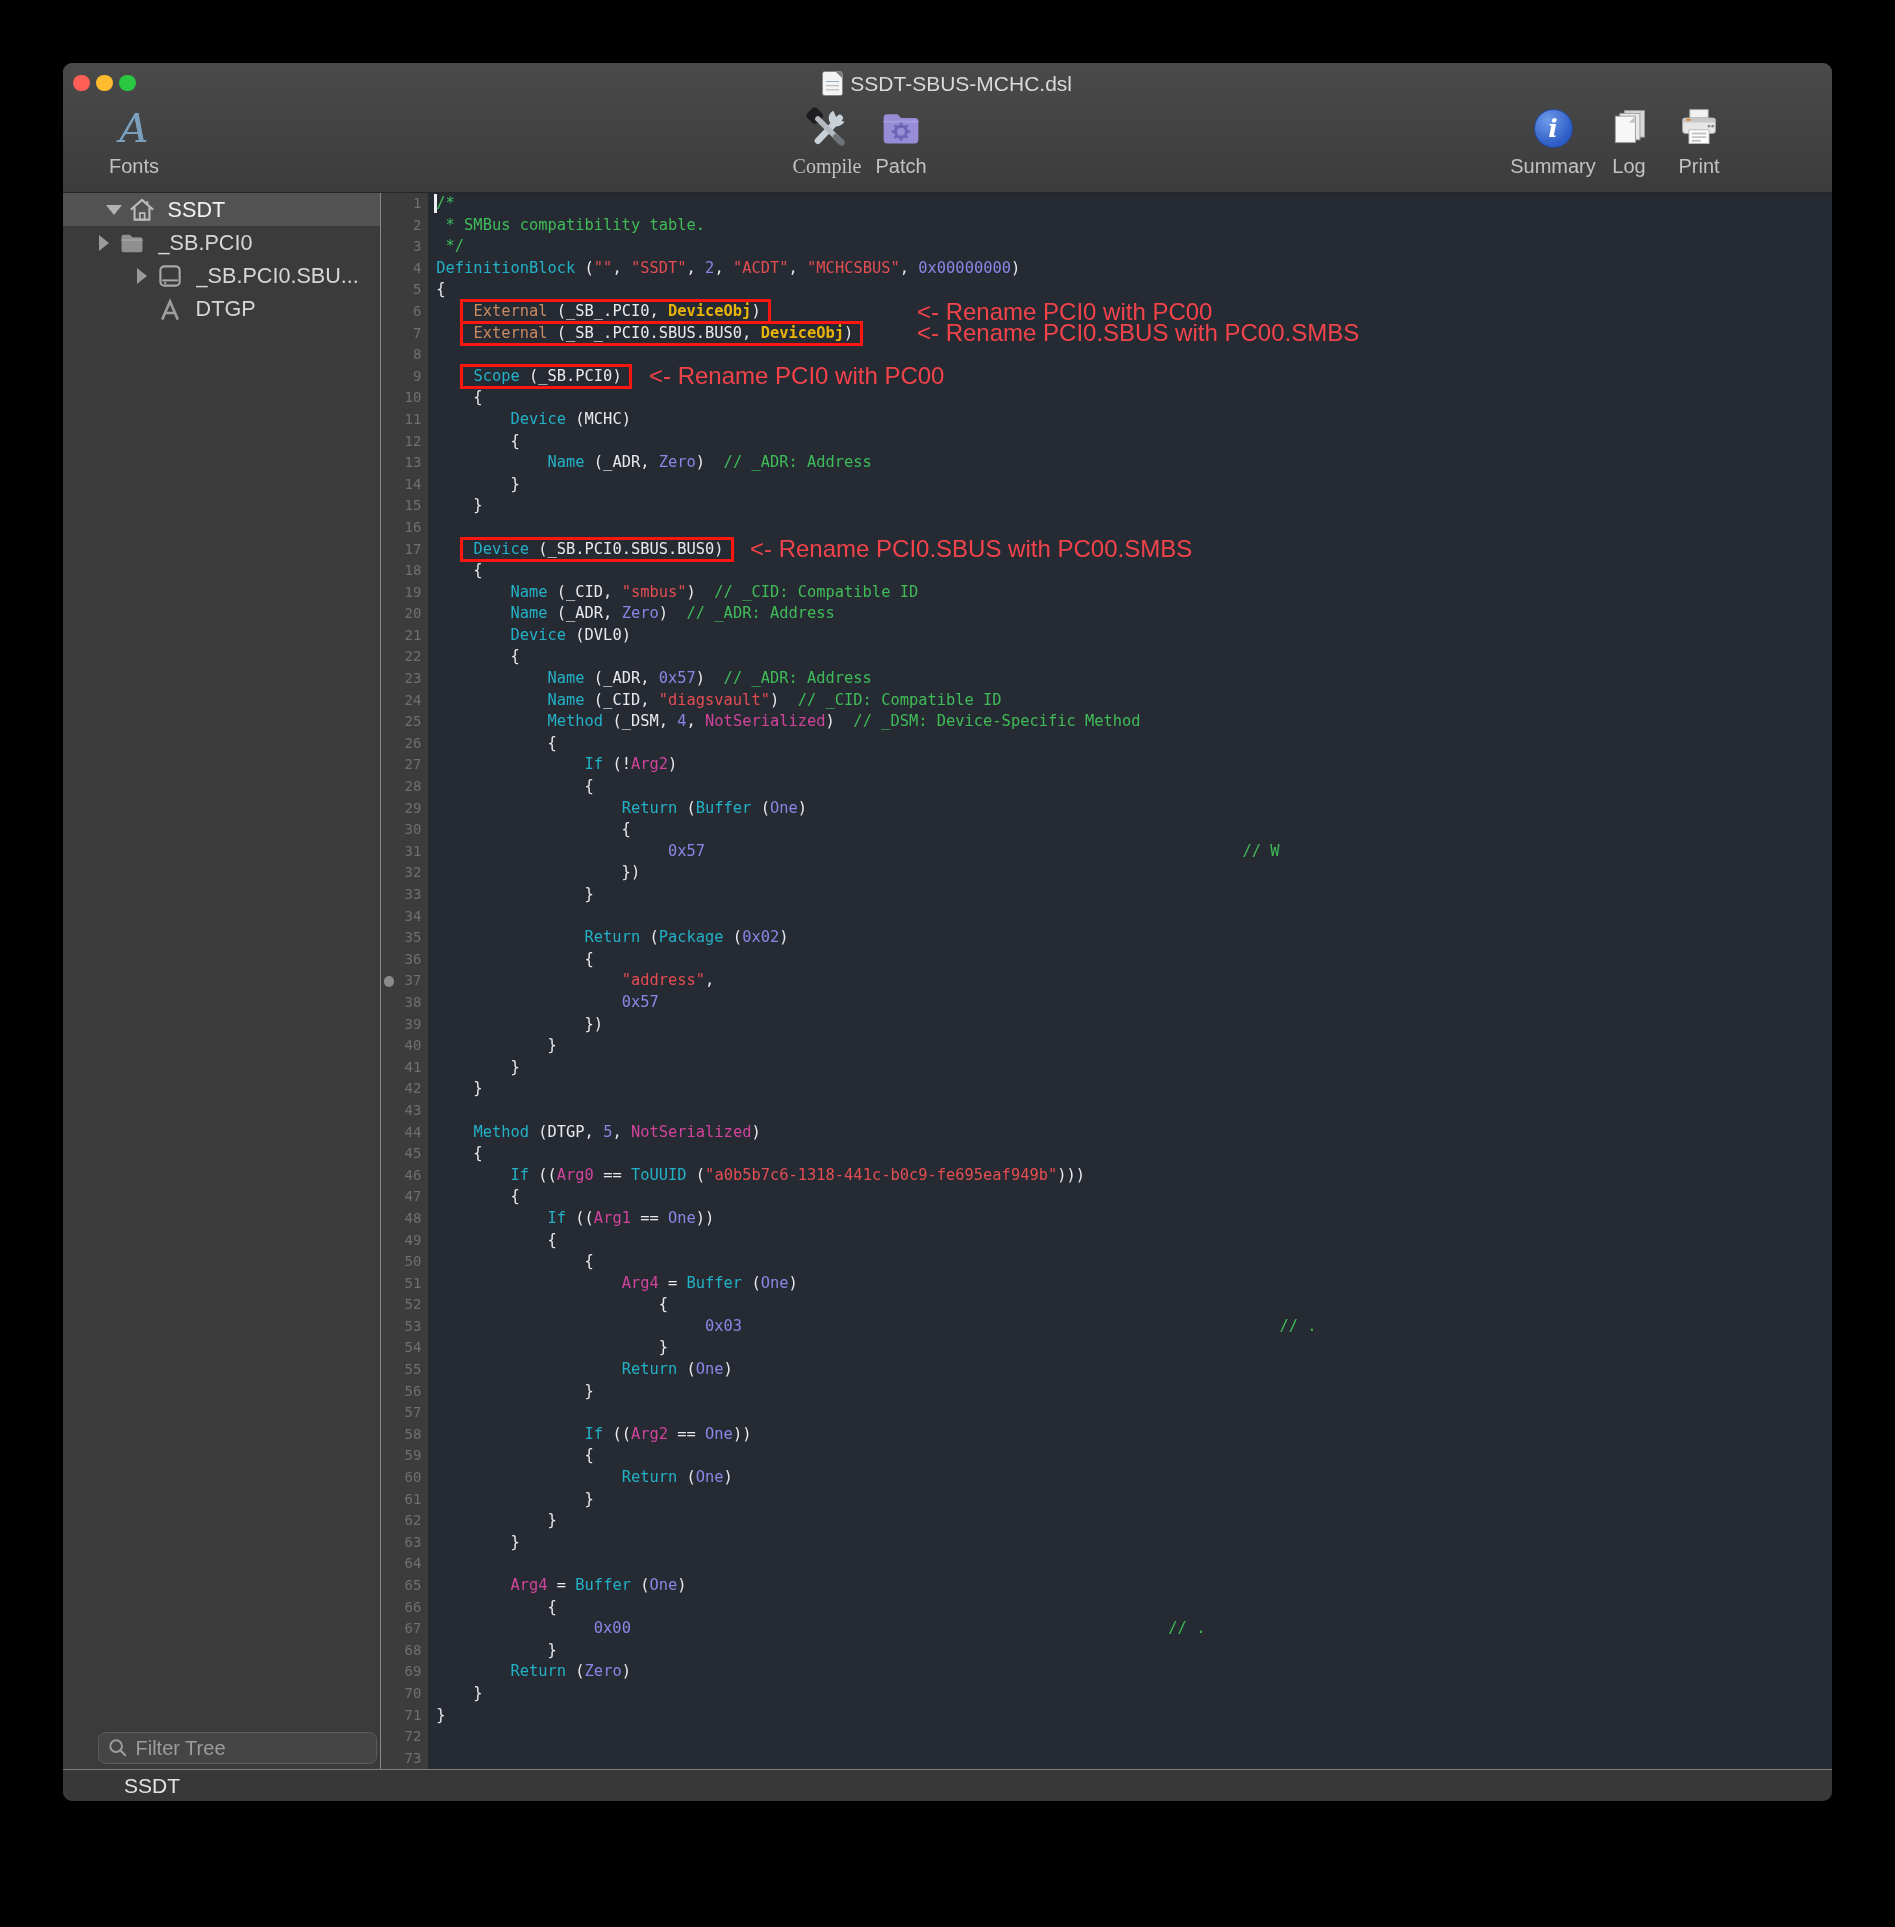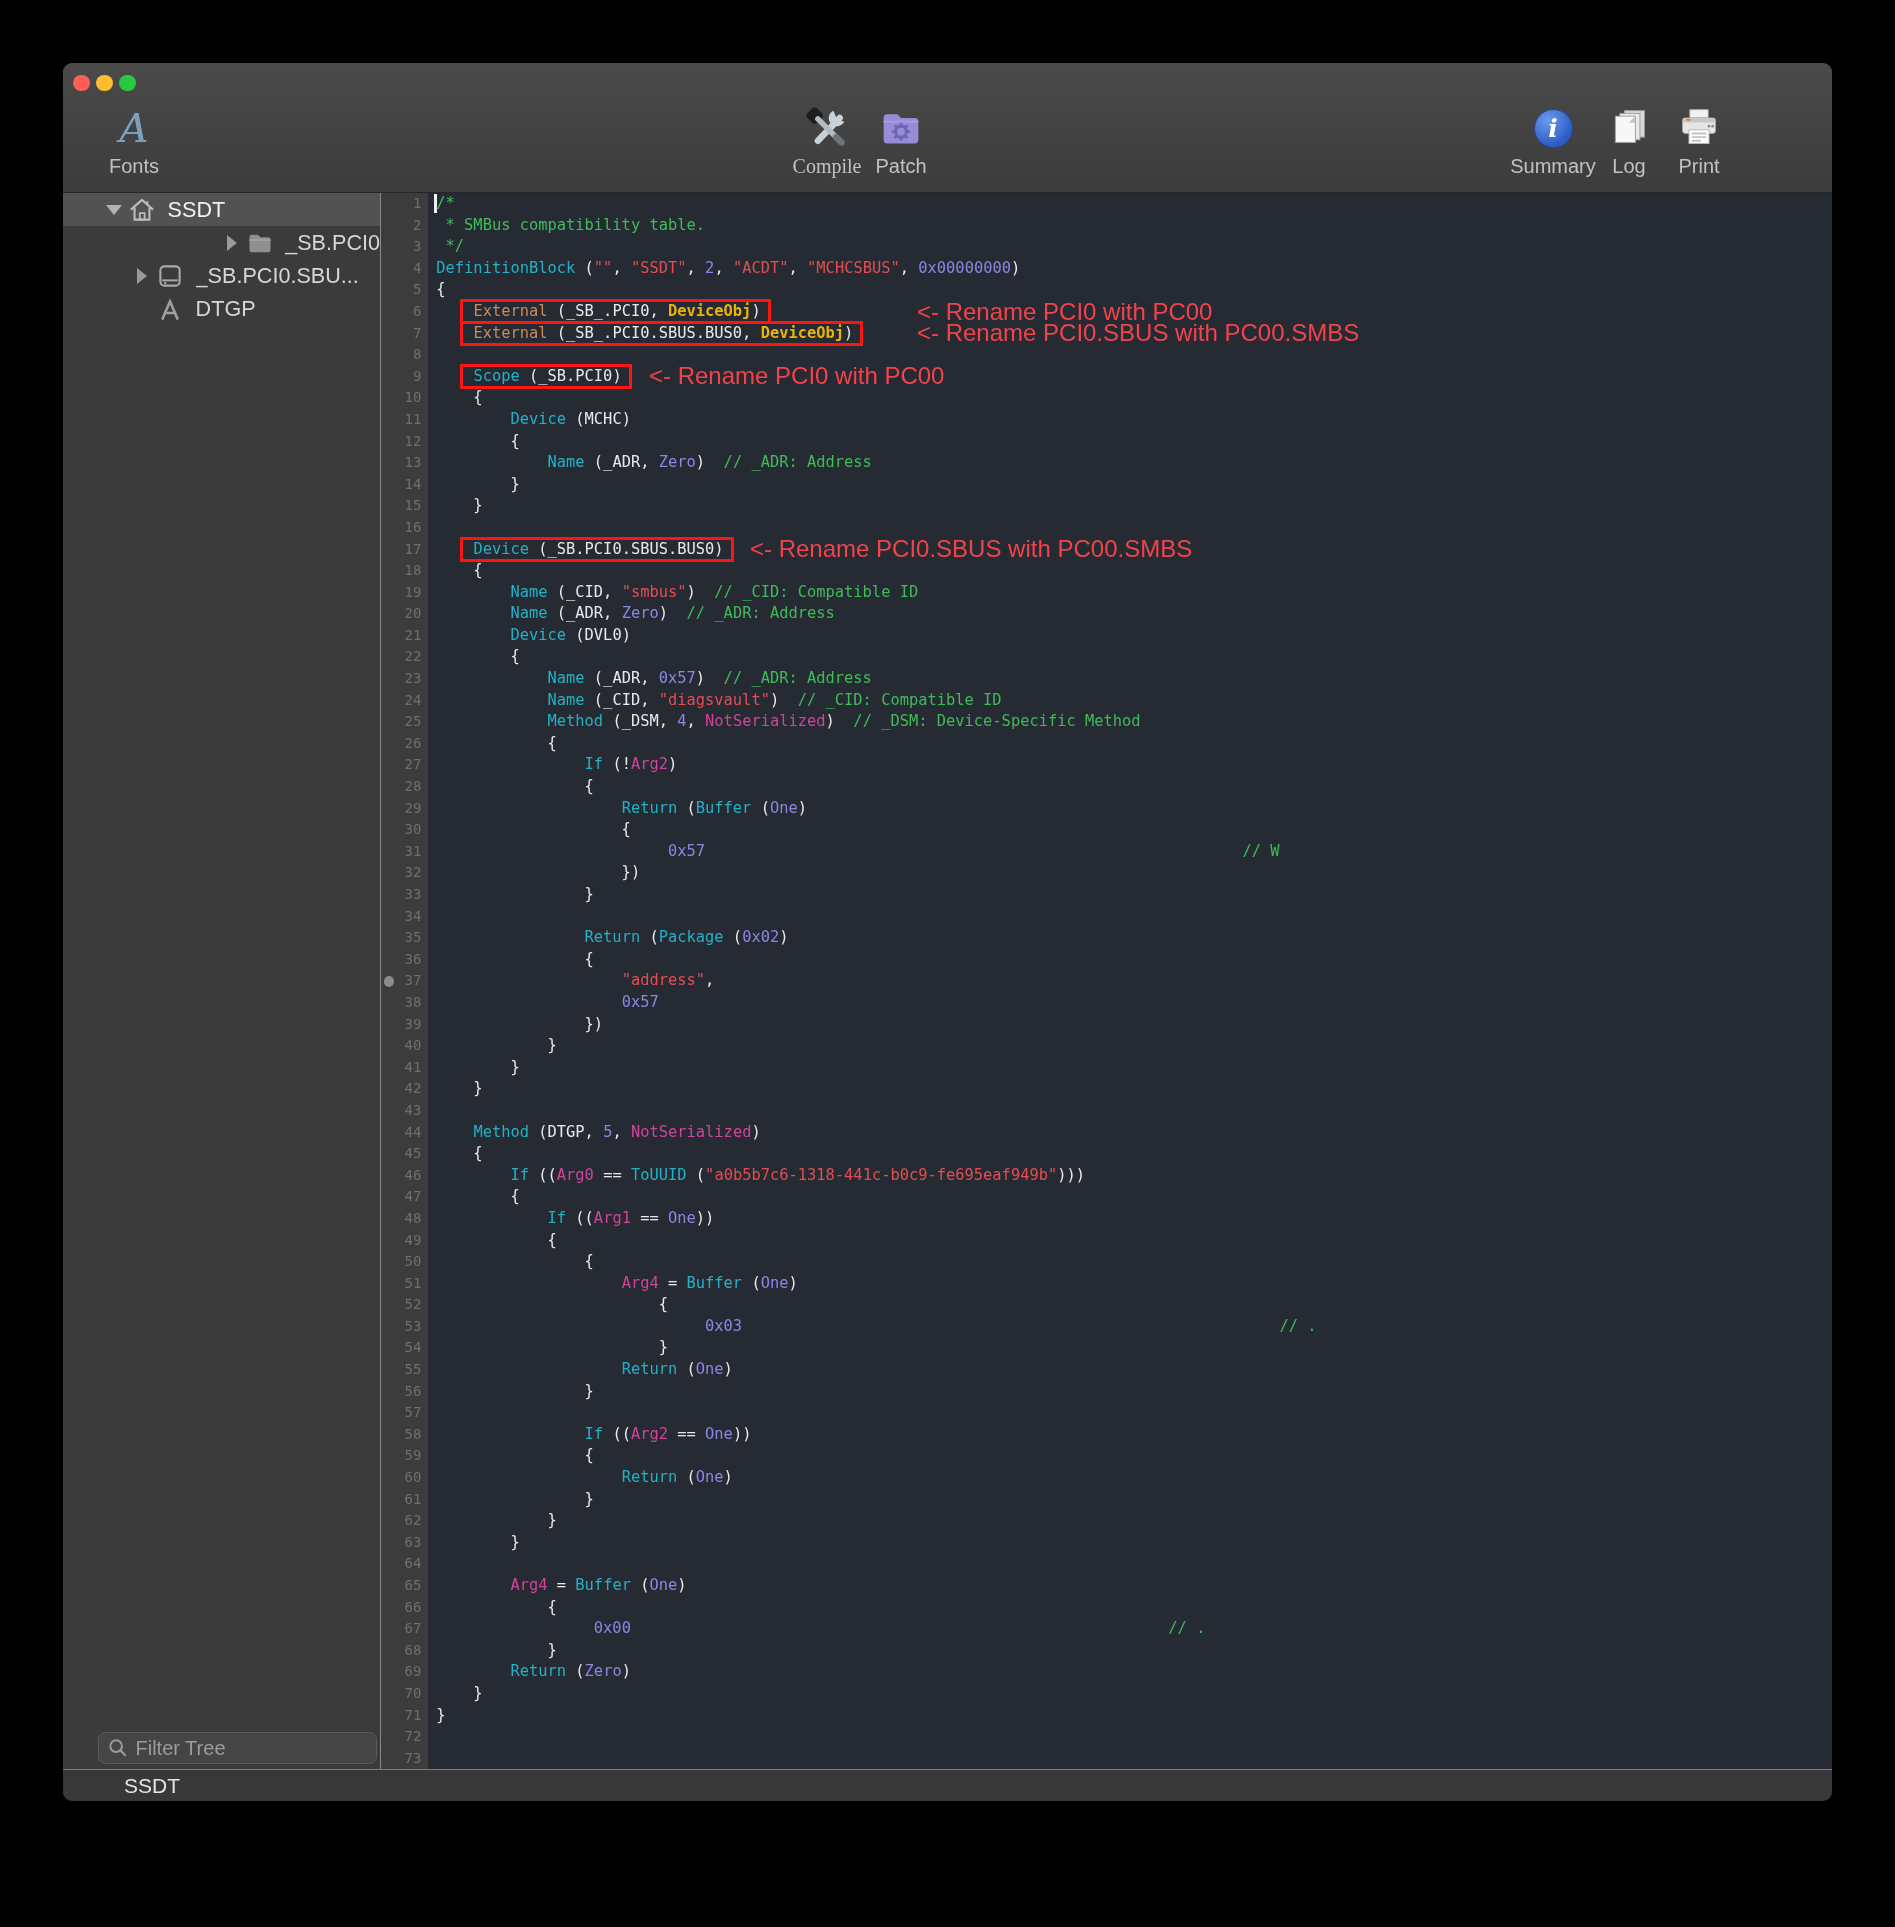--- a/index.html
+++ b/index.html
@@ -69,20 +69,24 @@
 </head>
 <body>
 
 <div class="window">
 
   <div class="chrome">
     <div class="titlebar">
       <div class="light l-red"></div>
       <div class="light l-yellow"></div>
       <div class="light l-green"></div>
+      <div class="titlewrap">
+        <div class="doc-icon"></div>
+        <div class="title-text">SSDT-SBUS-MCHC.dsl</div>
+      </div>
     </div>
 
     <div class="toolbar">
 
       <div class="tb-item" style="left:21px;top:1.7px;">
         <div class="tb-iconbox">
             <span class="fonts-A">A</span>
           </div>
         <div class="tb-label">Fonts</div>
       </div>
@@ -171,21 +175,21 @@
           <span class="tree-icon">
             <svg width="28" height="28" viewBox="0 0 32 32">
               <path d="M4 15 L16 4.5 L28 15" fill="none" stroke="#bcbcbc" stroke-width="2.4" stroke-linecap="round"></path>
               <path d="M7.5 13 V27 H24.5 V13" fill="none" stroke="#bcbcbc" stroke-width="2.4"></path>
               <rect x="13.5" y="19.5" width="5.5" height="7.5" fill="none" stroke="#bcbcbc" stroke-width="2"></rect>
               <path d="M22 6 v3" stroke="#bcbcbc" stroke-width="2.4"></path>
             </svg>
           </span>
           <span class="tree-label">SSDT</span>
         </div>
-        <div class="tree-row" style="padding-left: 70px; justify-content: flex-end;">
+        <div class="tree-row" style="padding-left: 27px;">
           <span class="disc">
             <span class="tri-closed"></span>
           </span>
           <span class="tree-icon">
             <svg width="28" height="28" viewBox="0 0 32 32">
               <path d="M4 9 q0 -2.5 2.5 -2.5 h7 l3 3 h9 q2.5 0 2.5 2.5 v12 q0 2.5 -2.5 2.5 h-19 q-2.5 0 -2.5 -2.5 z" fill="#8f8f8f"></path>
               <path d="M4 12.5 h24" stroke="#a5a5a5" stroke-width="1.6"></path>
             </svg>
           </span>
           <span class="tree-label">_SB.PCI0</span>

